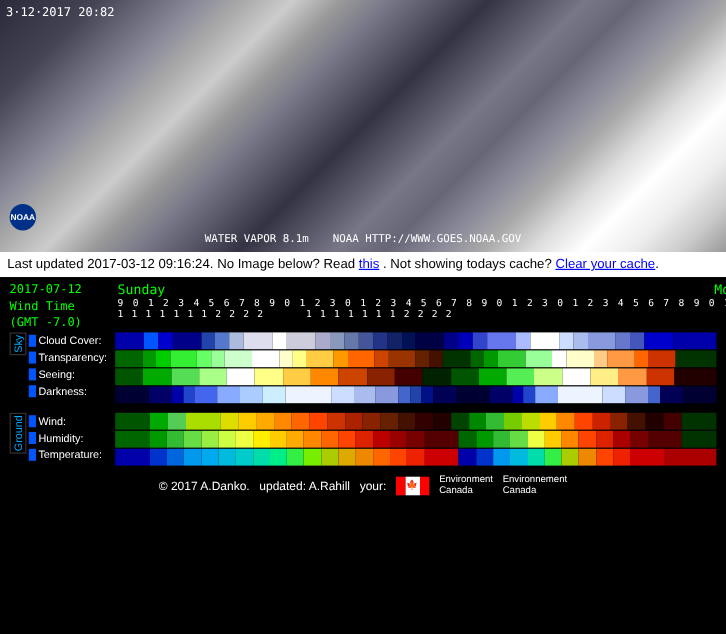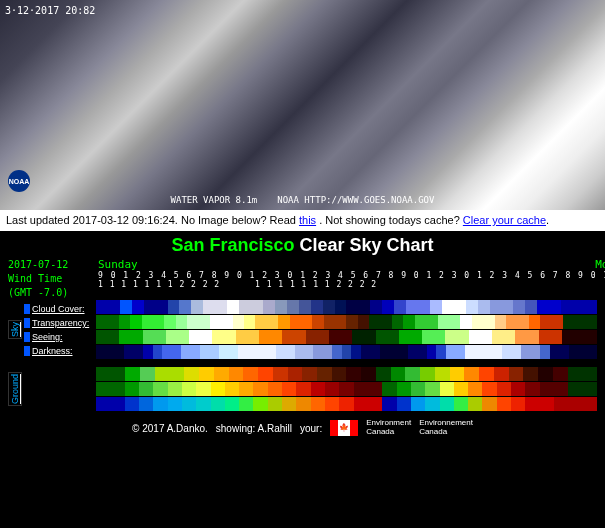--- a/index.html
+++ b/index.html
@@ -182,22 +182,21 @@
 
     .rows-with-label {
       display: flex;
       margin-bottom: 2px;
     }
 
     .label-col {
       width: 88px;
       flex-shrink: 0;
       display: flex;
-      align-items: center;
-      text-decoration: underline;
+      align-items: flex-start;
     }
 
     .section-vert-label {
       color: #00aaff;
       font-size: 9px;
       writing-mode: vertical-lr;
       transform: rotate(180deg);
       border: 1px solid #333;
       padding: 1px;
       text-align: center;
@@ -262,23 +261,20 @@
 <div id="info-bar">
   <span>Last updated 2017-03-12 09:16:24.</span>
   <span>No Image below? Read</span>
   <a href="#">this</a>
   <span>. Not showing todays cache?</span>
   <a href="#">Clear your cache</a>.
 </div>
 
 <div id="chart-section">
 
-  <div id="chart-title">
-    <span style="color:#00ff00">San Francisco </span><span style="color:#fff">Clear Sky Chart</span>
-  </div>
 
   <div id="chart-wrapper">
 
     <div id="header-row">
       <div id="left-date">
         <div>2017-07-12</div>
         <div>Wind Time</div>
         <div>(GMT -7.0)</div>
       </div>
       <div id="days-and-hours">
@@ -430,20 +426,25 @@
         </div>
 
       </div>
     </div>
 
     <div style="width:100%;height:2px;background:transparent;margin:2px 0;"></div>
 
     <div class="rows-with-label">
       <div class="label-col">
         <div class="section-vert-label">Ground</div>
+        <div class="row-labels-col">
+          <div class="row-label-text"><span class="bullet"></span>Wind:</div>
+          <div class="row-label-text"><span class="bullet"></span>Humidity:</div>
+          <div class="row-label-text"><span class="bullet"></span>Temperature:</div>
+        </div>
       </div>
       <div class="data-col">
 
         <div class="data-row">
           <div class="data-cell" style="flex:2;background:#005500;"></div>
           <div class="data-cell" style="flex:1;background:#00aa00;"></div>
           <div class="data-cell" style="flex:1;background:#55cc55;"></div>
           <div class="data-cell" style="flex:2;background:#aadd00;"></div>
           <div class="data-cell" style="flex:1;background:#dddd00;"></div>
           <div class="data-cell" style="flex:1;background:#ffcc00;"></div>
@@ -539,21 +540,21 @@
           <div class="data-cell" style="flex:1;background:#ee2200;"></div>
           <div class="data-cell" style="flex:2;background:#cc0000;"></div>
           <div class="data-cell" style="flex:3;background:#aa0000;"></div>
         </div>
 
       </div>
     </div>
 
     <div id="footer">
       <span>© 2017 A.Danko.</span>
-      <span>showing: A.Rahill</span>
+      <span>updated: A.Rahill</span>
       <span>your:</span>
       <div class="canada-flag">
         <div class="flag-red-l"></div>
         <div class="flag-white">
             <span class="flag-maple">🍁</span>
           </div>
         <div class="flag-red-r"></div>
       </div>
       <div class="ec-logo">
         <div>Environment</div>

